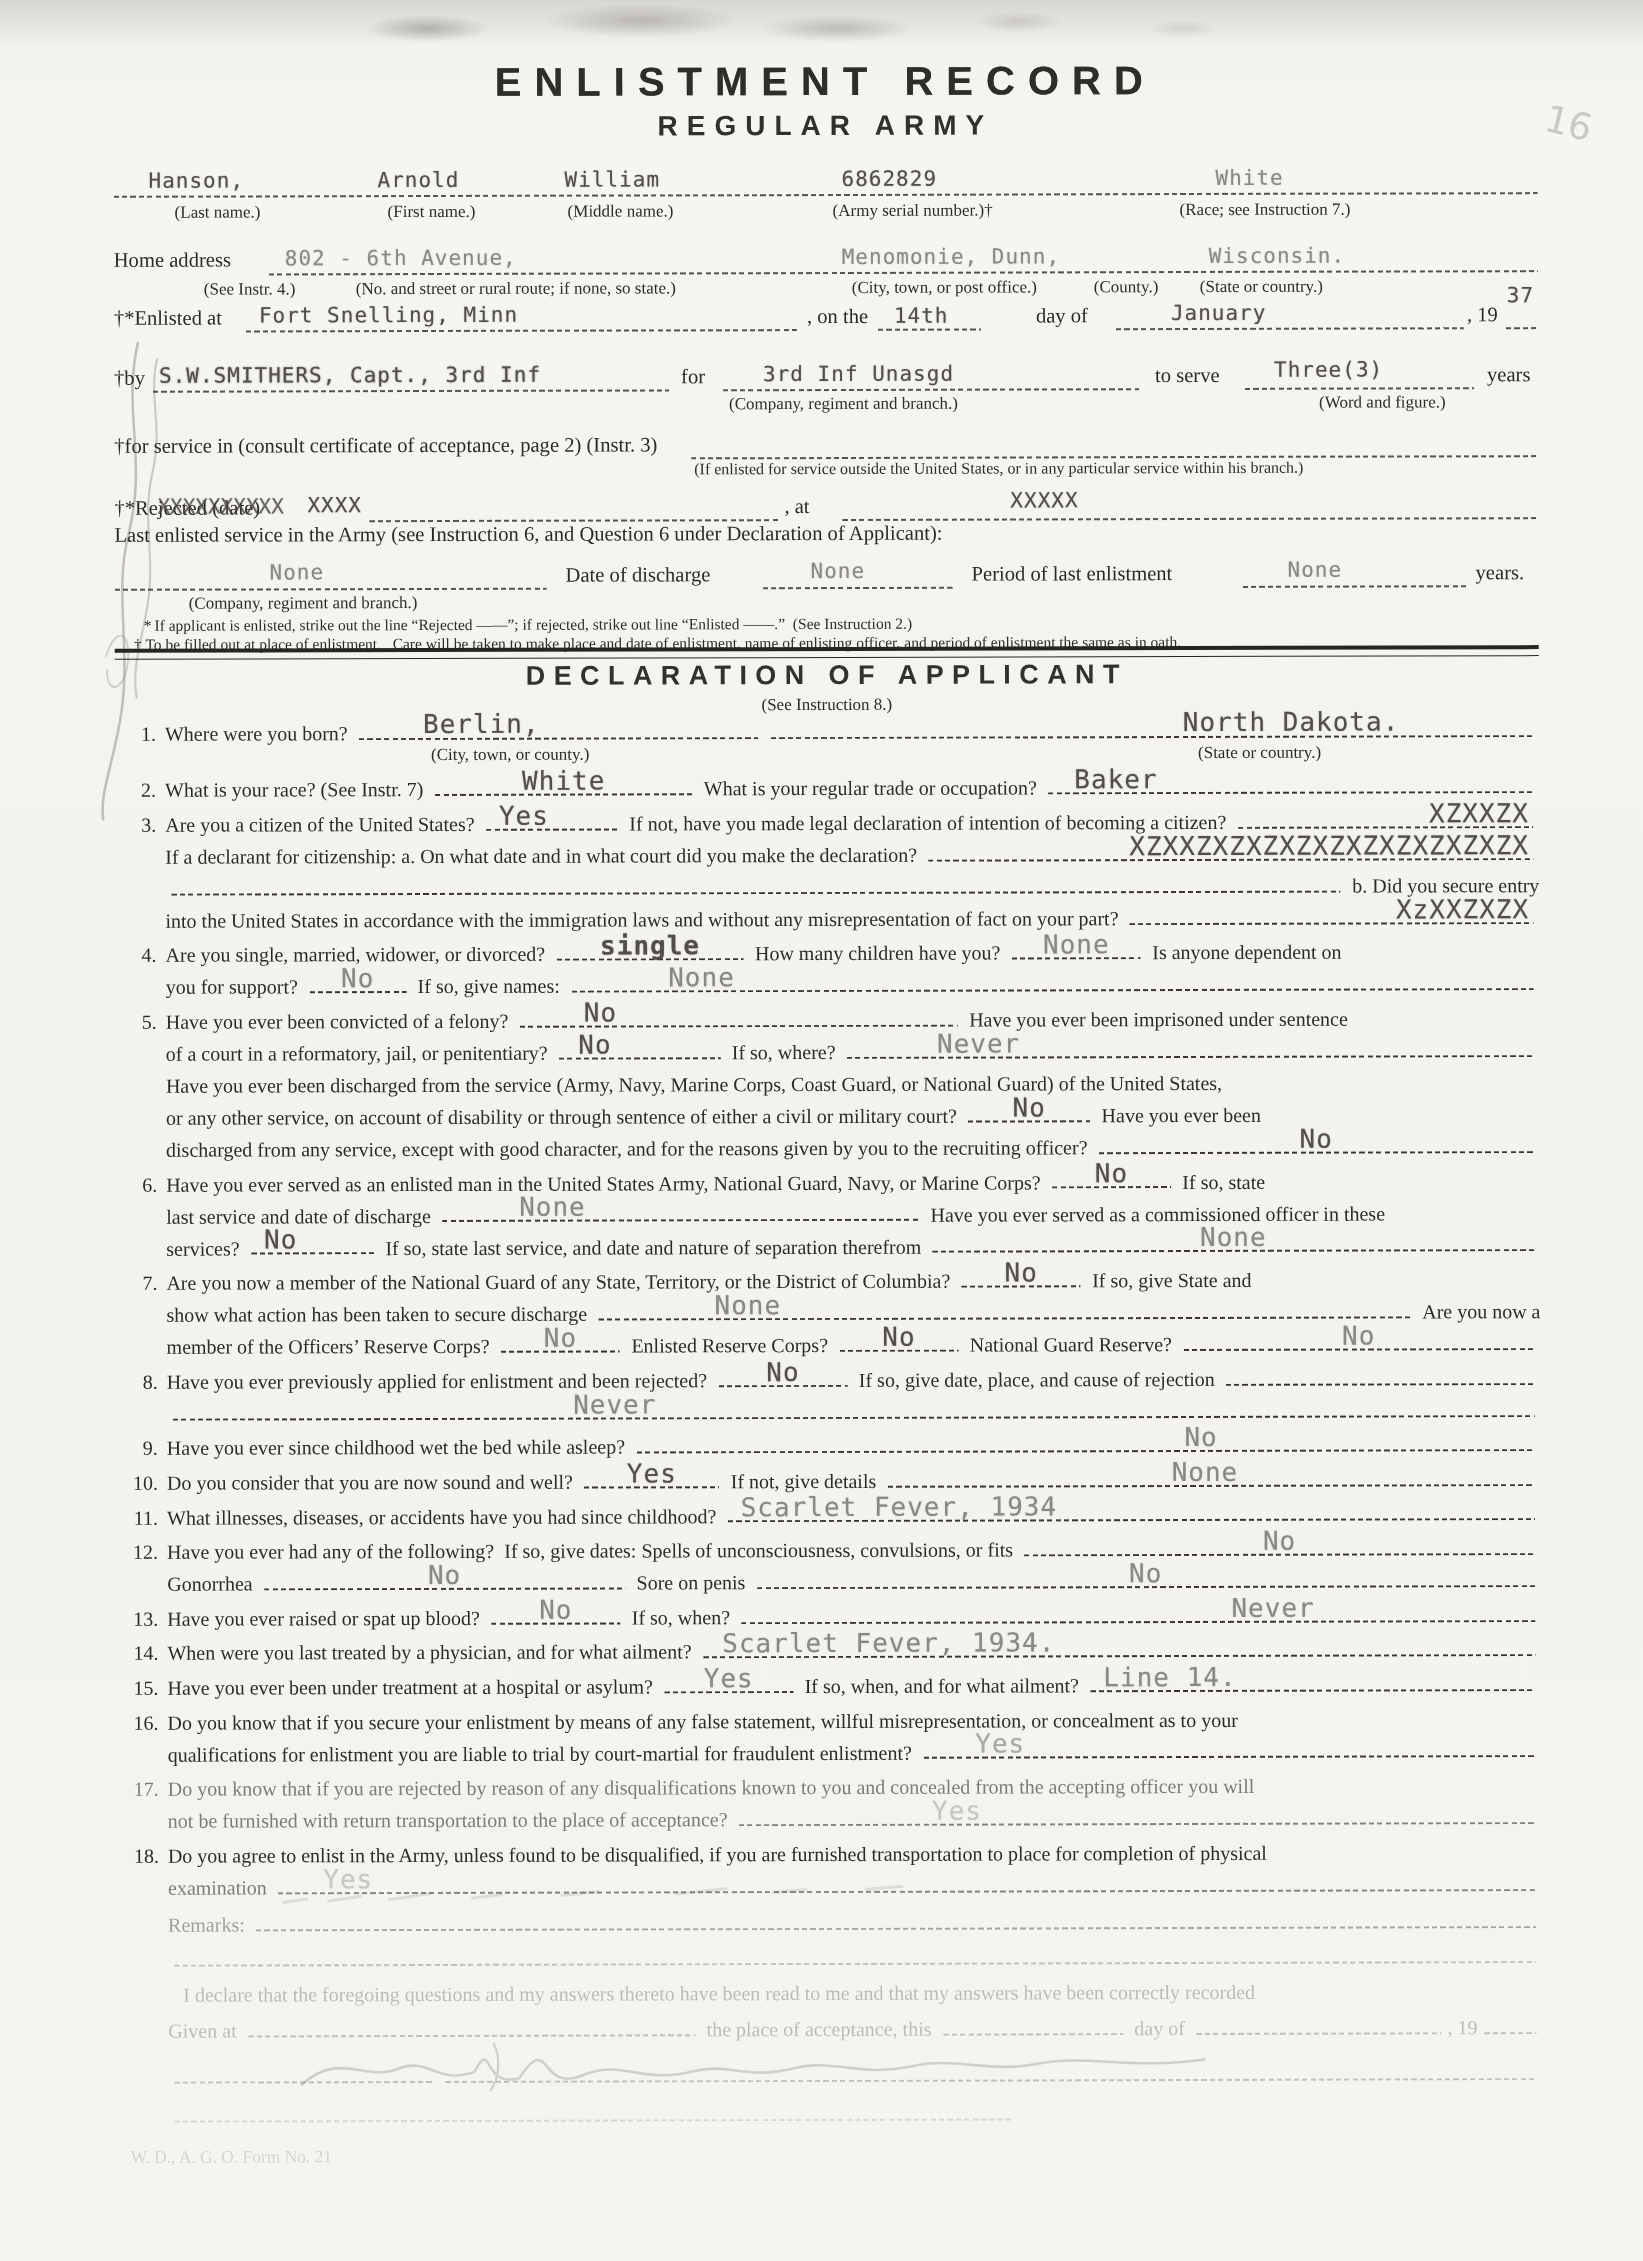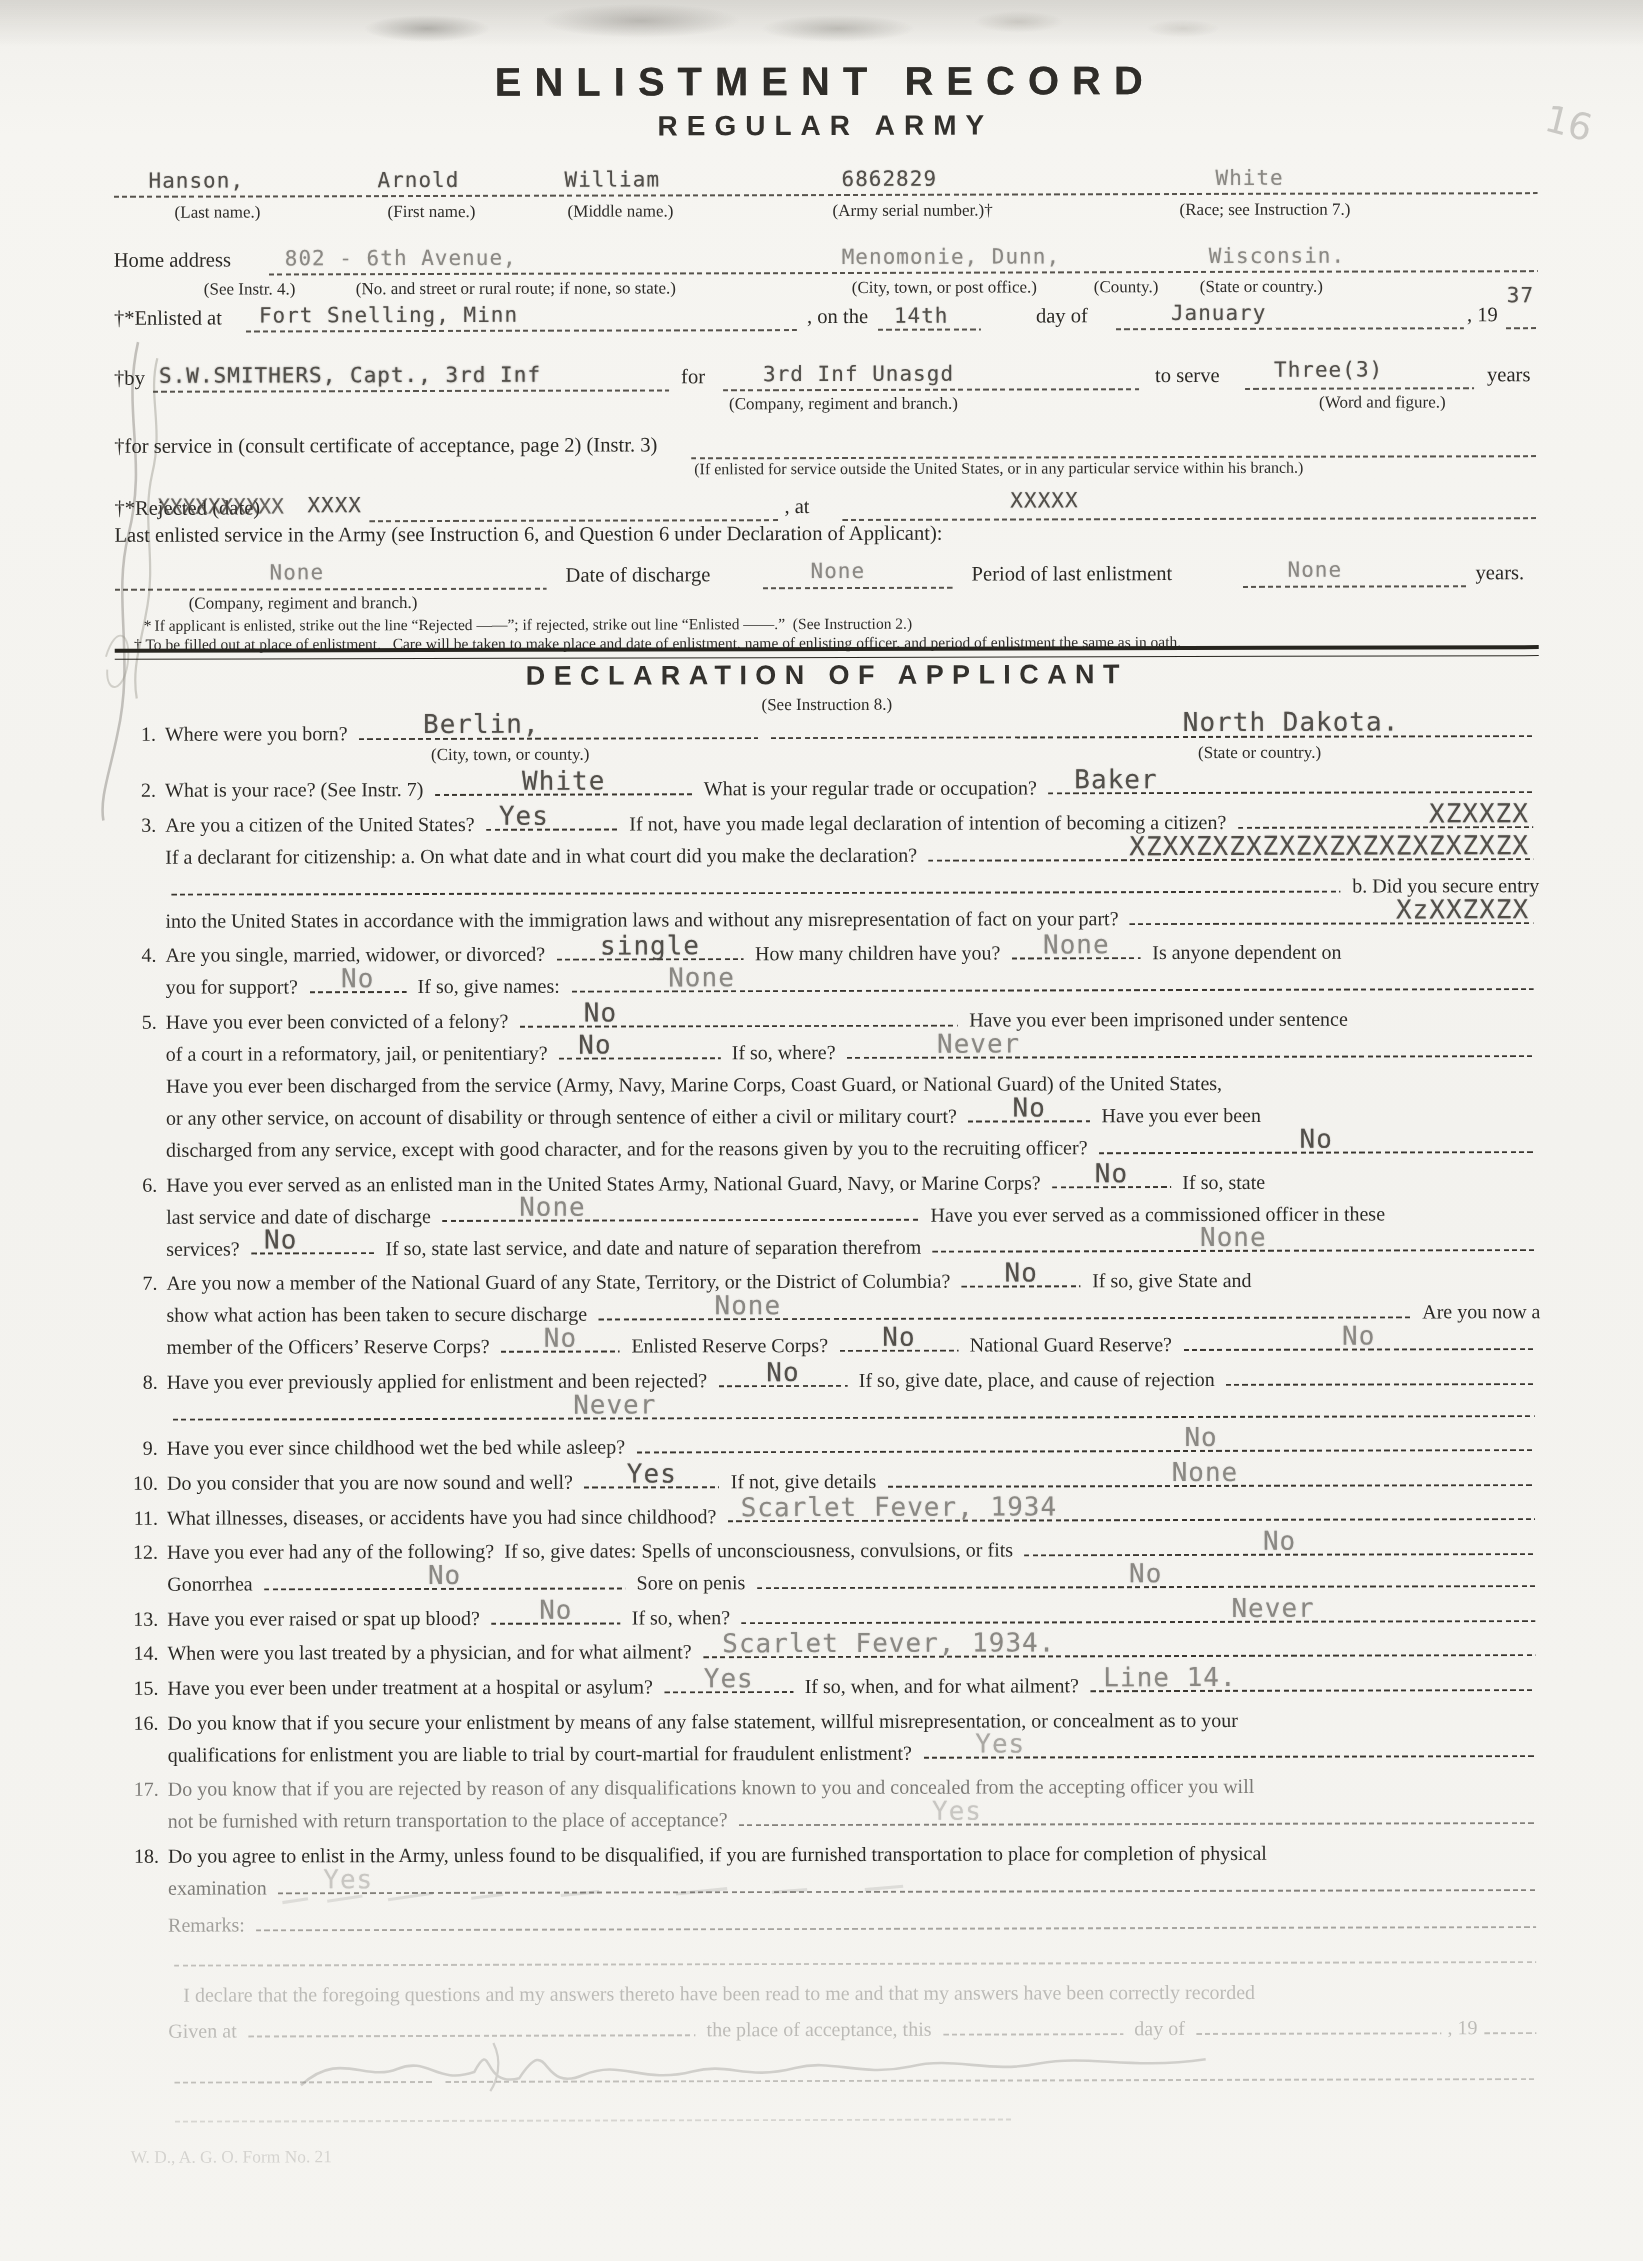--- a/index.html
+++ b/index.html
@@ -229,21 +229,21 @@
         <div class="qline">
           <span class="qnum"></span>
           <span class="qt">into the United States in accordance with the immigration laws and without any misrepresentation of fact on your part? </span>
           <span class="blank" style="flex: 1 1 26px; justify-content: flex-end; padding-right: 3.9px;">
             <span class="tw">XzXXZXZX</span>
           </span>
         </div>
         <div class="qline" style="margin-top: 2.6px;">
           <span class="qnum">4.</span>
           <span class="qt">Are you single, married, widower, or divorced? </span>
-          <span class="blank" style="width: 187px; flex: 0 0 187px;">
+          <span class="blank" style="width: 187px; flex: 0 0 187px; font-weight: bold;">
             <span class="tw">single</span>
           </span>
           <span class="qt"> How many children have you? </span>
           <span class="blank" style="width: 129px; flex: 0 0 129px;">
             <span class="tw f1">None</span>
           </span>
           <span class="qt"> Is anyone dependent on</span>
         </div>
         <div class="qline">
           <span class="qnum"></span>

